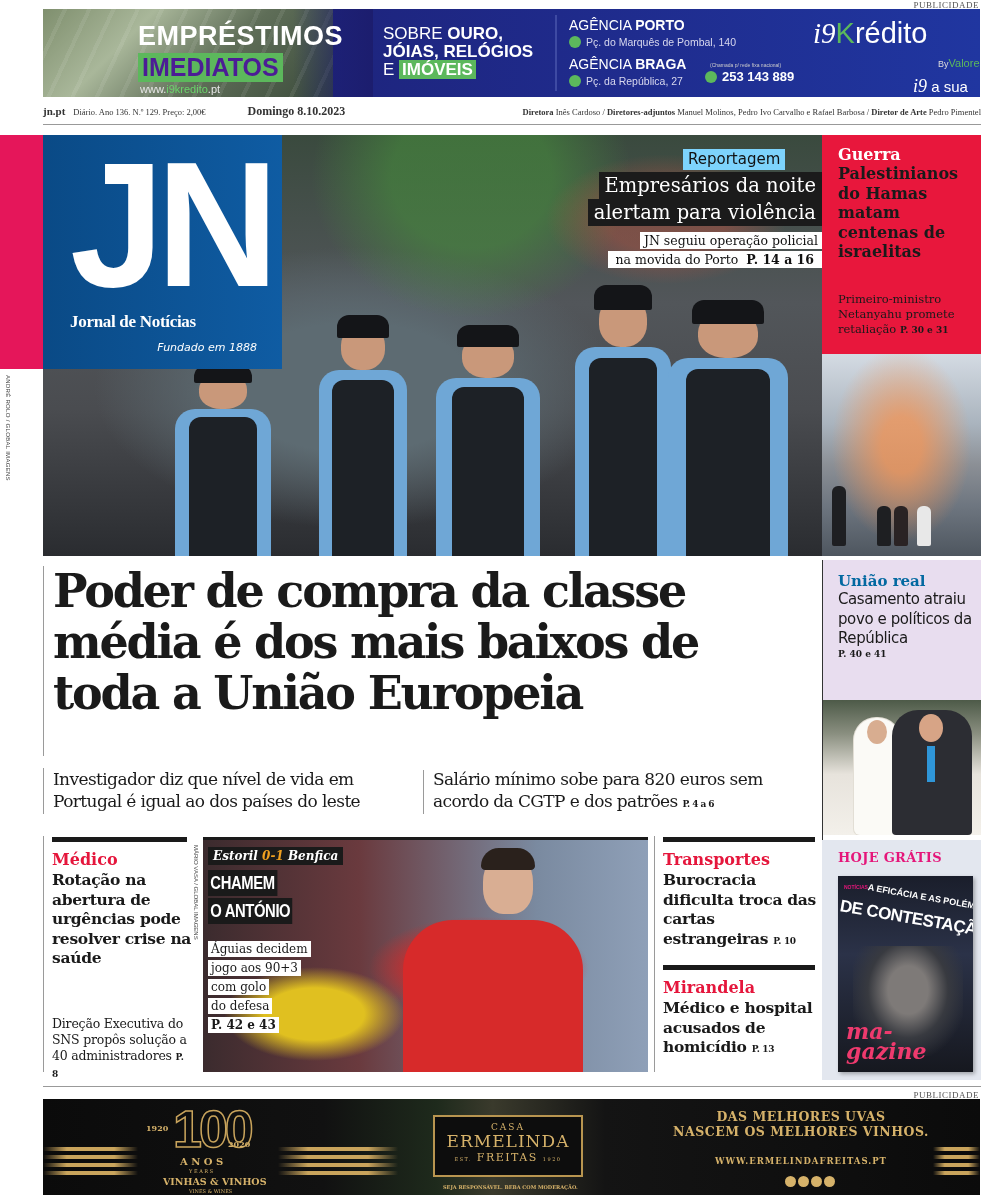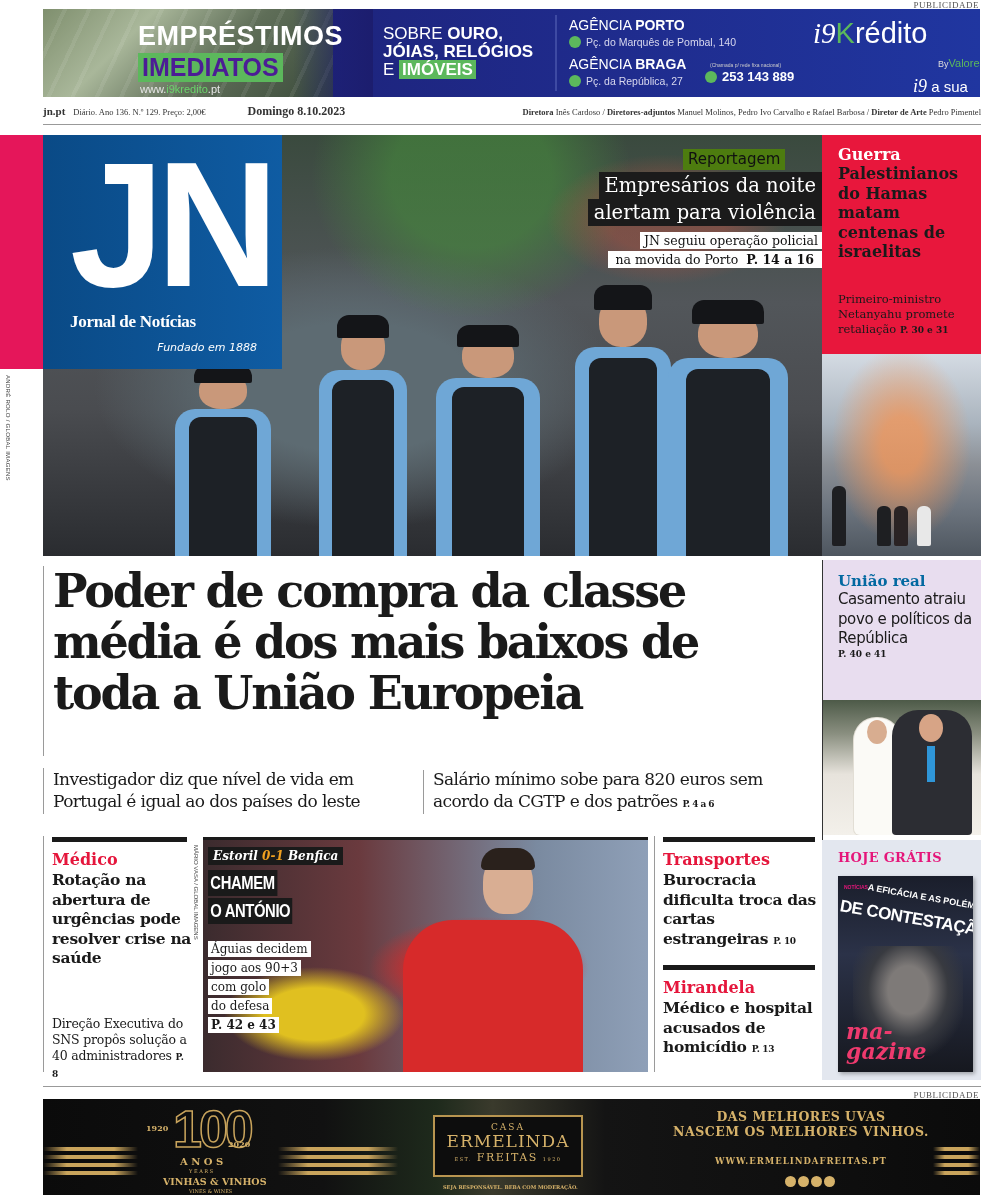--- a/index.html
+++ b/index.html
@@ -64,21 +64,21 @@
   .cop .head { position: absolute; left: 30%; width: 40%; top: 4%; height: 18%; background: #c9987a; border-radius: 45%; }
   .cop .cap { position: absolute; left: 26%; width: 48%; top: 0; height: 9%; background: #141518; border-radius: 12px 12px 2px 2px; }
 
   .logo { left: 43px; top: 135px; width: 239px; height: 234px; background: linear-gradient(90deg, #0a4a86 0%, #0f5ca3 100%); }
   .logo .jn { position: absolute; left: 27px; top: 10px; font-family: "Liberation Sans", sans-serif; font-weight: bold; font-size: 178px; line-height: 160px; color: #fff; letter-spacing: -8px; transform: scaleX(0.95); transform-origin: left; }
   .logo .name { position: absolute; left: 27px; top: 177px; font-family: Liberation Serif, serif; font-weight: bold; font-size: 17px; color: #fff; letter-spacing: -0.3px; }
   .logo .since { position: absolute; right: 25px; top: 206px; font-family: "DejaVu Sans", sans-serif; font-style: italic; font-size: 11px; color: #fff; }
 
   .credit-vert { left: 5px; top: 375px; writing-mode: vertical-rl; font-family: "Liberation Sans", sans-serif; font-size: 6px; color: #444; letter-spacing: 0.3px; }
 
-  .rep-kicker { left: 683px; top: 149px; background: #4d7c0f; color: #111; font-family: "DejaVu Sans", sans-serif; font-size: 15px; padding: 0 5px; line-height: 21px; }
+  .rep-kicker { left: 683px; top: 149px; background: #7dd3fc; color: #111; font-family: "DejaVu Sans", sans-serif; font-size: 15px; padding: 0 5px; line-height: 21px; }
   .rep-title { right: 159px; top: 172px; text-align: right; }
   .rep-title span { display: inline-block; background: #1b1b1b; color: #fff; font-family: "DejaVu Serif", serif; font-size: 19.5px; line-height: 27px; padding: 0 6px; white-space: nowrap; }
   .rep-sub { right: 159px; top: 230px; text-align: right; }
   .rep-sub span { display: inline-block; background: #fff; color: #111; font-family: "DejaVu Serif", serif; font-size: 12.5px; line-height: 17px; padding: 0 4px; white-space: nowrap; }
   .pg { font-family: "DejaVu Serif", serif; font-weight: bold; font-size: 9px; }
 
   
   .war { left: 822px; top: 135px; width: 159px; height: 219px; background: #e8173c; padding: 10px 10px 0 16px; }
   .war .k { font-family: "DejaVu Serif", serif; font-weight: bold; font-size: 16px; color: #fff; line-height: 19px; }
   .war .h { font-family: "DejaVu Serif", serif; font-weight: bold; font-size: 16px; color: #1a1a1a; line-height: 19.5px; }

